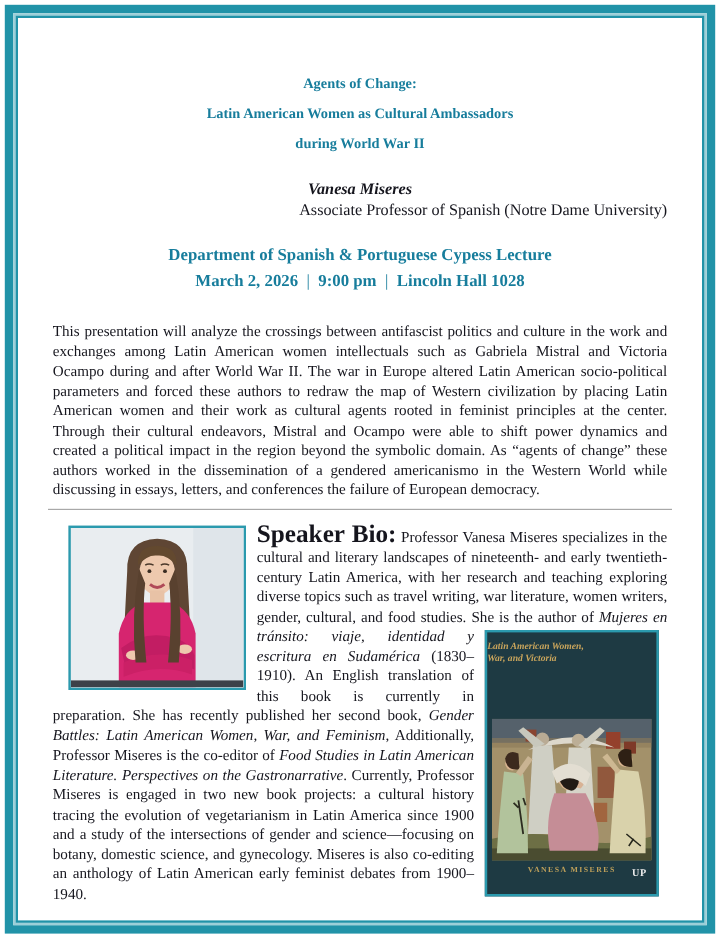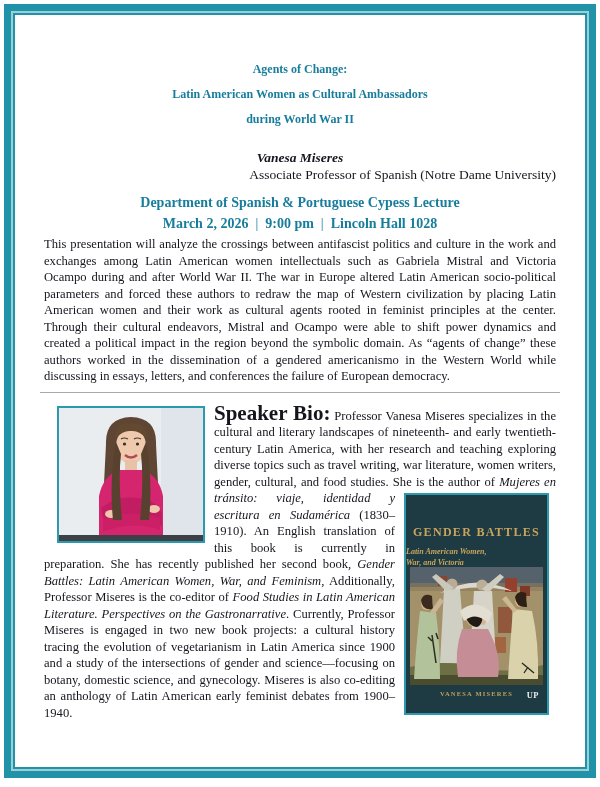--- a/index.html
+++ b/index.html
@@ -18,26 +18,26 @@
   .frame::after {
     content:""; position:absolute; inset:2px; border:2px solid #2193a8;
   }
   
   .content { position:absolute; left:44px; top:0; width:512px; }
   .title-block { margin-top:57px; text-align:center; color:#177d9c;
     font-weight:bold; font-size:12px; line-height:25px; }
   .speaker-name { margin-top:17px; text-align:center; font-weight:bold;
     font-style:italic; font-size:13.5px; line-height:17px; color:#15151d; }
   .speaker-affil { text-align:right; font-size:13.5px; line-height:17px; color:#15151d; }
-  .lecture-series { margin-top:9px; text-align:center; color:#177d9c;
+  .lecture-series { margin-top:20px; text-align:center; color:#177d9c;
     font-weight:bold; font-size:14px; line-height:21px; }
   .lecture-date { text-align:center; color:#177d9c; font-weight:bold;
     font-size:14px; line-height:21px; }
   .lecture-date .sep { margin:0 7px; font-weight:normal; }
-  .abstract { margin-top:2px; text-align:justify; font-size:12.6px;
+  .abstract { margin-top:23px; text-align:justify; font-size:12.6px;
     line-height:16.5px; color:#15151d; }
   .divider { margin:7px -4px 0 -4px; border:none; border-top:1px solid #a8a8a8; }
   
   .bio { margin-top:12px; display:flow-root; text-align:justify;
     font-size:12.6px; line-height:16.5px; color:#15151d; }
   .bio-label { font-weight:bold; font-size:21px; }
   .italic { font-style:italic; }
   .photo {
     float:left; width:144px; height:133px; border:2px solid #2b9aae;
     margin:1px 9px 5px 13px; background:#e9edf0; overflow:hidden;
@@ -108,21 +108,20 @@
         <ellipse cx="95" cy="101" rx="6" ry="4" fill="#eec9ae"></ellipse>
         <path d="M57,34 Q 50,72 54,112 L 63,112 Q 59,72 62,46 Z" fill="#59412f"></path>
         <path d="M87,34 Q 94,72 90,112 L 81,112 Q 85,72 82,46 Z" fill="#59412f"></path>
         <rect y="127" width="144" height="6" fill="#3c4148"></rect>
       </svg>
     </div>
 
     <div class="book-spacer"></div>
 
     <div class="book">
-      <div class="book-title">GENDER BATTLES</div>
       <div class="book-sub">
         <div>Latin American Women,</div>
         <div>War, and Victoria</div>
       </div>
       <div class="book-art">
         <svg viewBox="0 0 133 118" preserveAspectRatio="none">
           <rect width="133" height="118" fill="#a3916a"></rect>
           <rect width="133" height="20" fill="#55616b"></rect>
           <rect y="16" width="133" height="8" fill="#8c7a58" opacity="0.6"></rect>
           <rect x="95" y="11" width="12" height="14" fill="#94402c"></rect>

